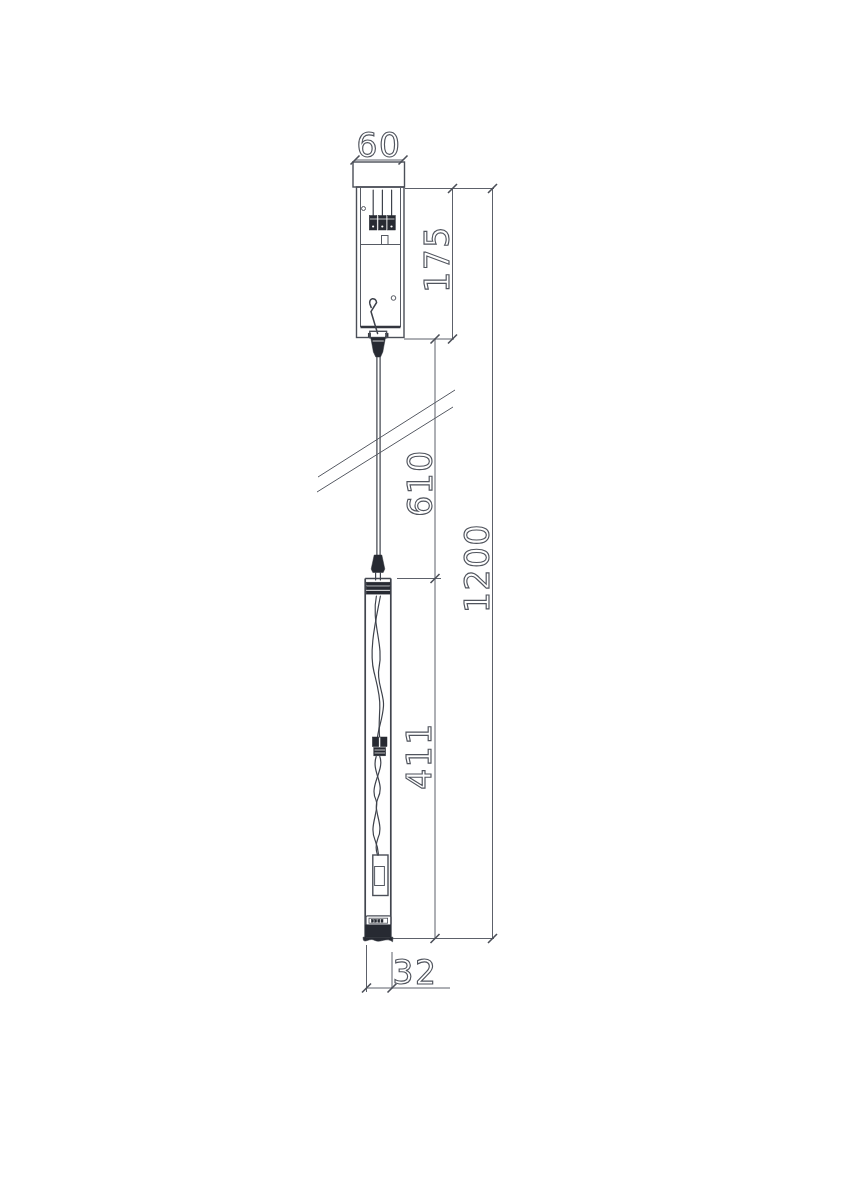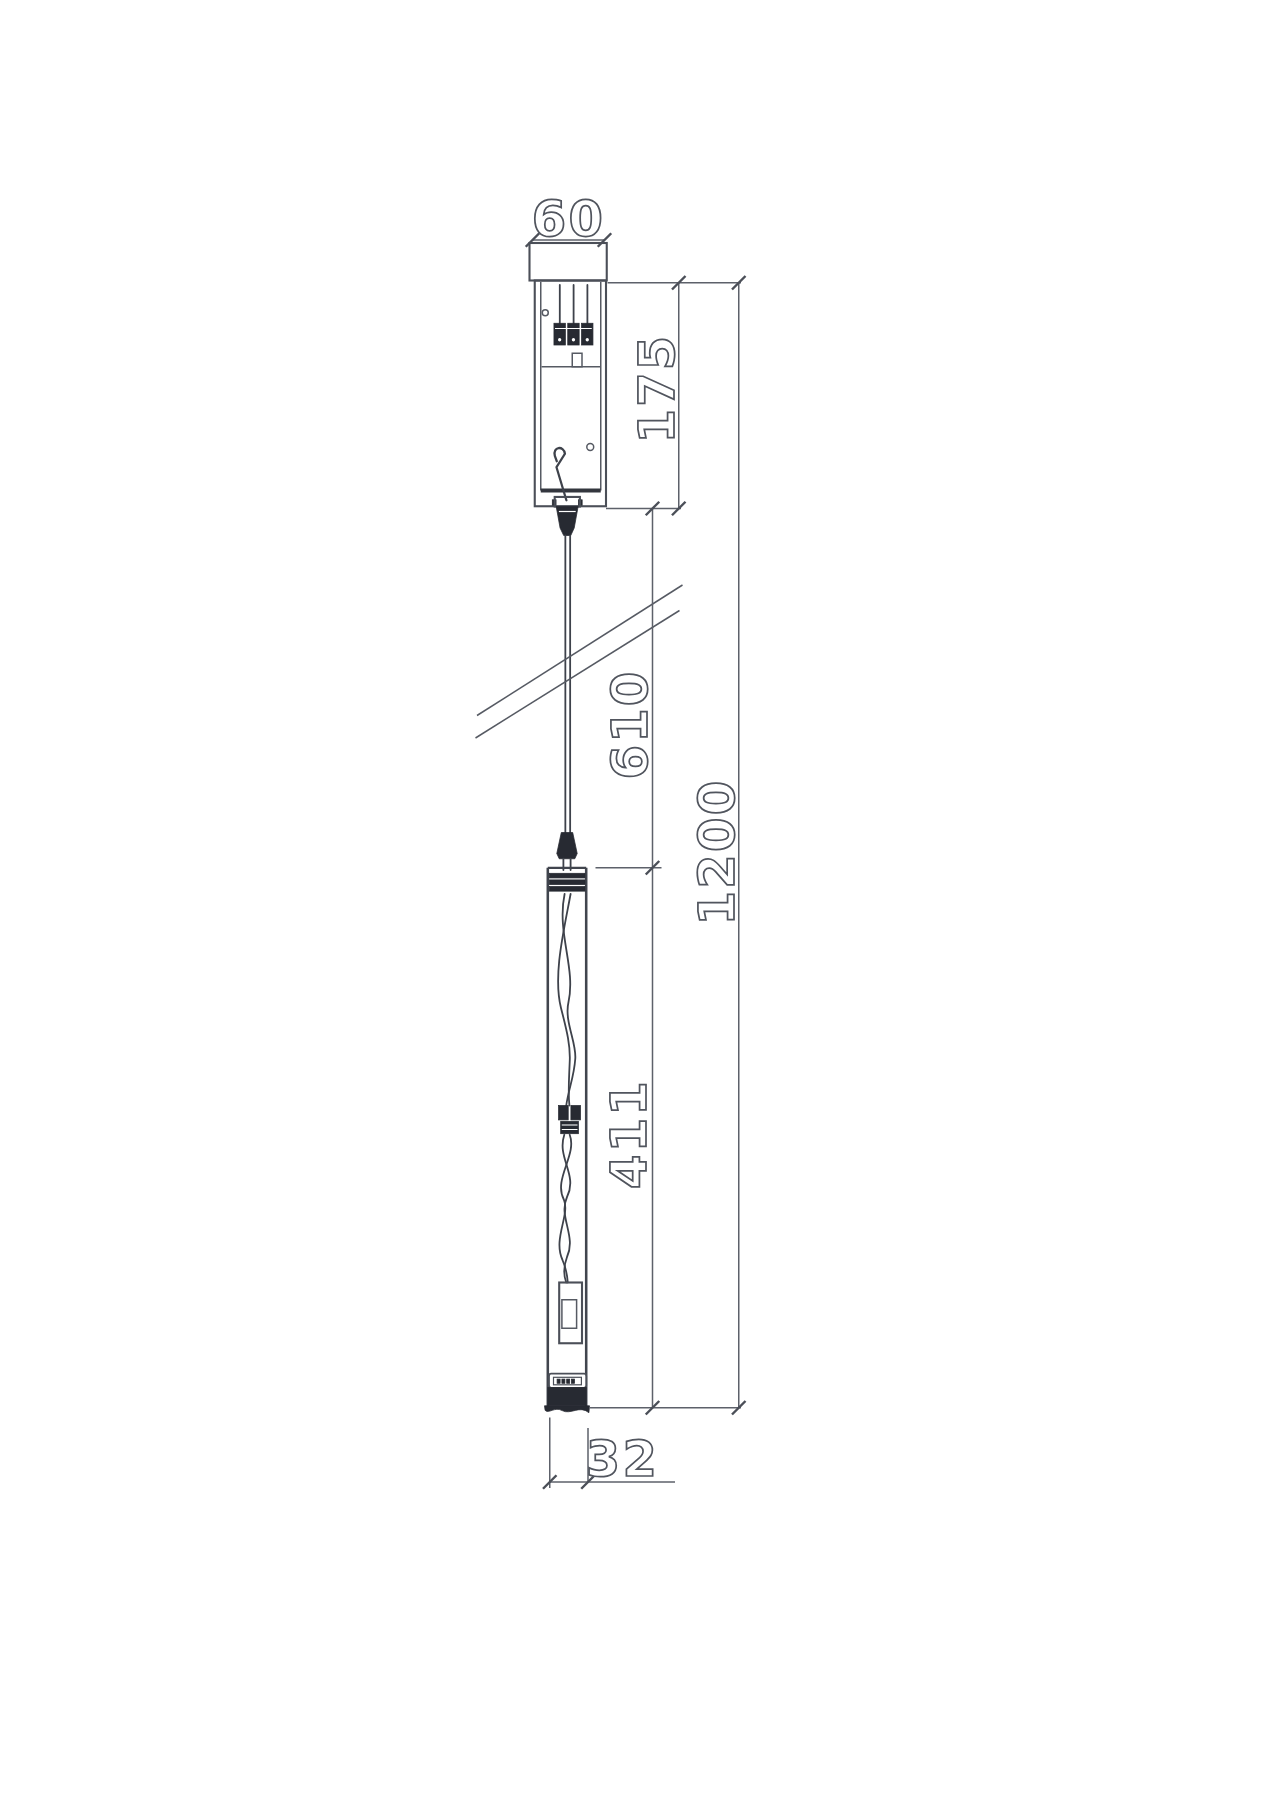--- a/index.html
+++ b/index.html
@@ -3,21 +3,20 @@
 <meta charset="utf-8">
 <style>
   html, body { margin: 0; padding: 0; background: #ffffff; }
   .stage {
     position: relative;
     width: 724px;
     height: 1200px;
     background: #ffffff;
     overflow: hidden;
     font-family: "DejaVu Sans", sans-serif;
-    font-weight: bold;
   }
   svg { position: absolute; left: 0; top: 0; }
   .outline   { fill: none; stroke: #4b4f58; stroke-width: 1.4; }
   .thin      { fill: none; stroke: #565a63; stroke-width: 1; }
   .wire      { fill: none; stroke: #3e424b; stroke-width: 1.5; stroke-linecap: round; }
   .wire2     { fill: none; stroke: #3e424b; stroke-width: 1.2; stroke-linecap: round; }
   .darkfill  { fill: #272a32; stroke: #272a32; stroke-width: 0.5; }
   .dim       { fill: none; stroke: #5d616a; stroke-width: 1; }
   .tick      { stroke: #4b4f58; stroke-width: 1.6; }
   .dimtext {

